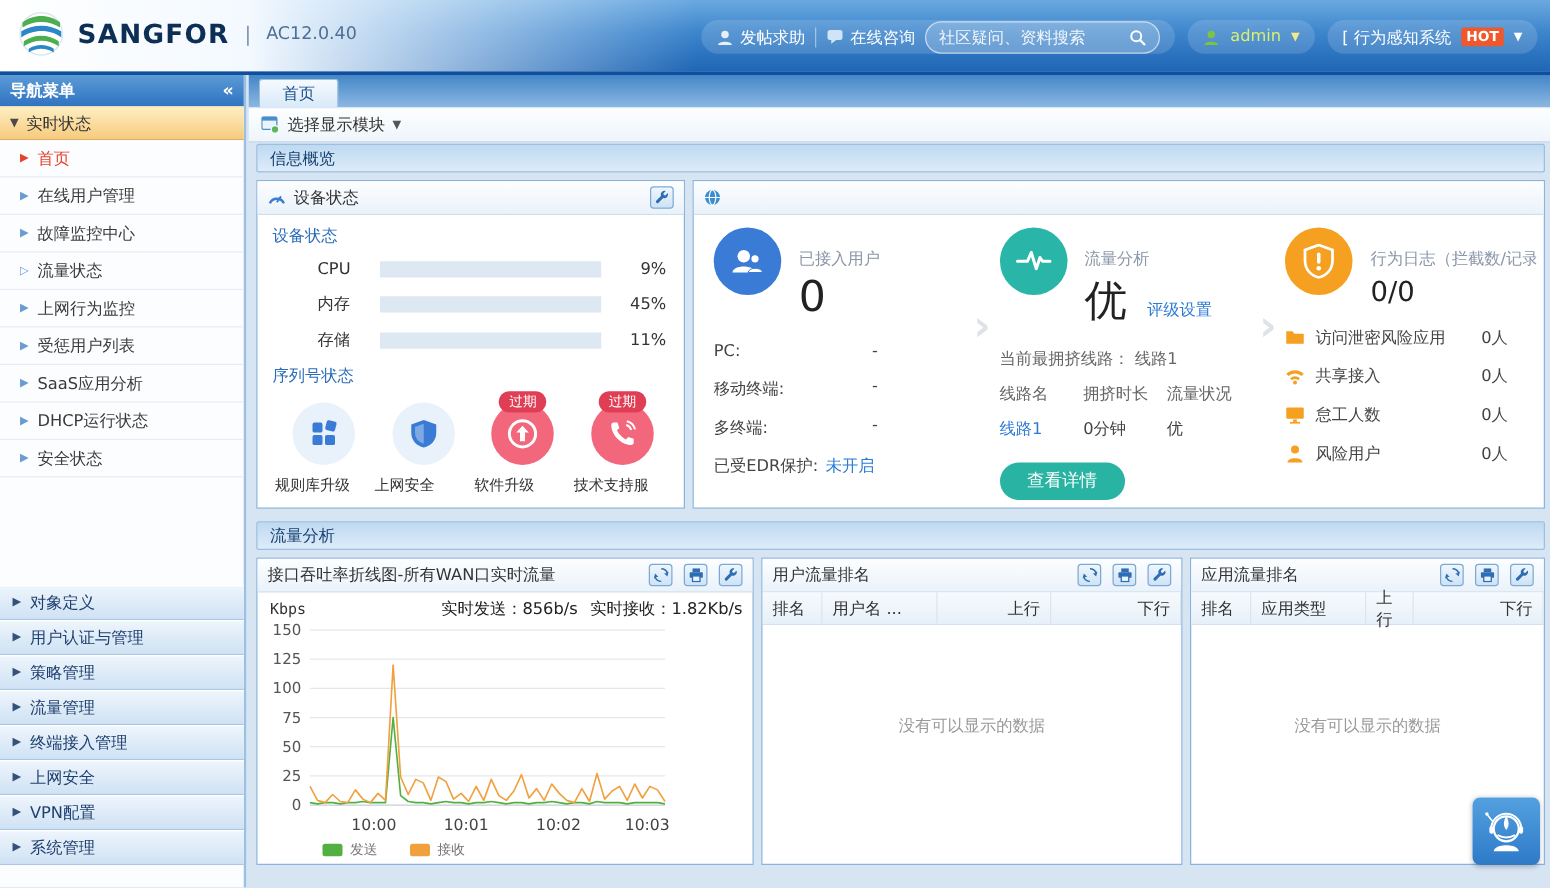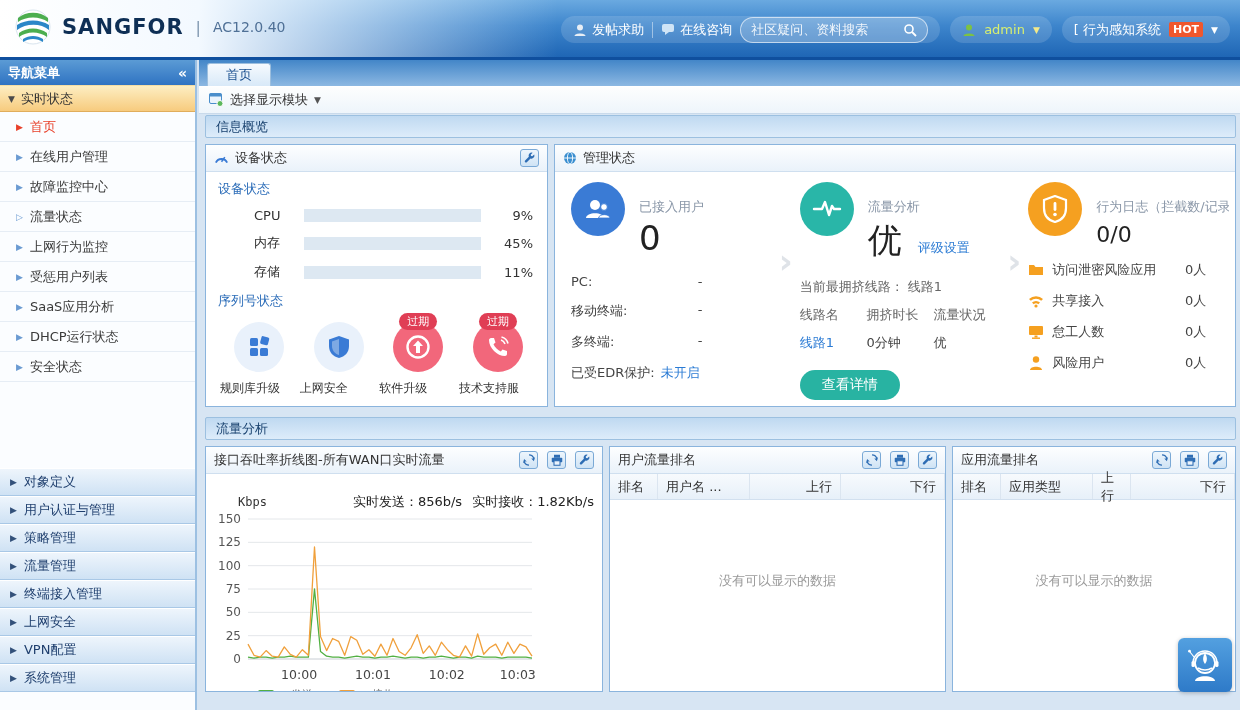--- a/index.html
+++ b/index.html
@@ -116,25 +116,25 @@
   .detail-btn { display:inline-block; margin-top:8px; padding:6px 22px; background:#28b3a2; color:#fff;
     font-size:14px; border:none; border-radius:16px; cursor:pointer; }
   .bh-items { margin-top:14px; }
   .bh-row { display:flex; align-items:center; gap:8px; margin-bottom:13px; }
   .bh-row svg { width:16px; height:16px; fill:#f5a020; flex:none; }
   .bh-label { flex:1; font-size:13px; color:#444; white-space:nowrap; overflow:hidden; }
   .bh-val { width:44px; font-size:13px; color:#444; }
 
   
   .p-chart { width:398px; height:246px; overflow:hidden; }
-  .chart-stats { display:flex; align-items:center; padding:19px 8px 0 10px; gap:10px;margin-left:22px; }
+  .chart-stats { display:flex; align-items:center; padding:4px 8px 0 10px; gap:10px; }
   .chart-unit { font-family:"DejaVu Sans Mono","Liberation Mono",monospace; font-size:12px; color:#333; flex:1; }
   .chart-stat { font-size:13px; color:#222; white-space:nowrap; }
   .legend-row { display:flex; gap:26px; padding-left:52px; margin-top:-2px; }
-  .legend-item { display:flex; align-items:center; gap:17px; font-size:11px; color:#777; }
+  .legend-item { display:flex; align-items:center; gap:6px; font-size:11px; color:#777; }
   .legend-swatch { width:16px; height:10px; border-radius:2px; display:inline-block; }
 
   .p-rank { height:246px; display:flex; flex-direction:column; overflow:hidden; }
   .p-rank-user { width:337px; } .p-rank-app { flex:1;justify-content:flex-end; }
   .rank-headers { display:flex; height:26px; align-items:center;
     background:linear-gradient(#f7fafd,#e7f0f9); border-bottom:1px solid #d2e0ef; font-size:13px; color:#333; }
   .rank-headers > div { padding:0 8px; border-right:1px solid #dbe5f0; height:100%; display:flex; align-items:center; }
   .rh-0 { width:48px; } .rh-1 { width:92px; } .rh-2 { flex:1; justify-content:flex-end; } .rh-3 { width:104px; justify-content:flex-end; }
   .rank-empty { flex:1; display:flex; align-items:center; justify-content:center; color:#999; font-size:13px; padding-bottom:30px; }
 
@@ -382,21 +382,20 @@
         </div>
       </div>
 
       <div class="panel p-mgmt">
         <div class="panel-hd">
           <svg width="14" height="14" viewBox="0 0 14 14">
             <circle cx="7" cy="7" r="6" fill="#3a8ed0"></circle>
               <ellipse cx="7" cy="7" rx="2.6" ry="6" fill="none" stroke="#fff" stroke-width=".9"></ellipse>
               <line x1="1" y1="7" x2="13" y2="7" stroke="#fff" stroke-width=".9"></line>
           </svg>
-          <span class="ttl">管理状态</span>
         </div>
         <div class="mgmt-body">
 
           <div class="mgmt-col">
             <div class="stat-head">
               <span class="stat-circle c-blue">
                 <svg width="28" height="24" viewBox="0 0 28 24">
                     <circle cx="11" cy="8" r="5" fill="#fff"></circle>
                     <path d="M2 21 C2 14.5, 20 14.5, 20 21 Z" fill="#fff"></path>
                     <circle cx="20" cy="10" r="3.4" fill="#fff" stroke="#3a7bd5"></circle>

